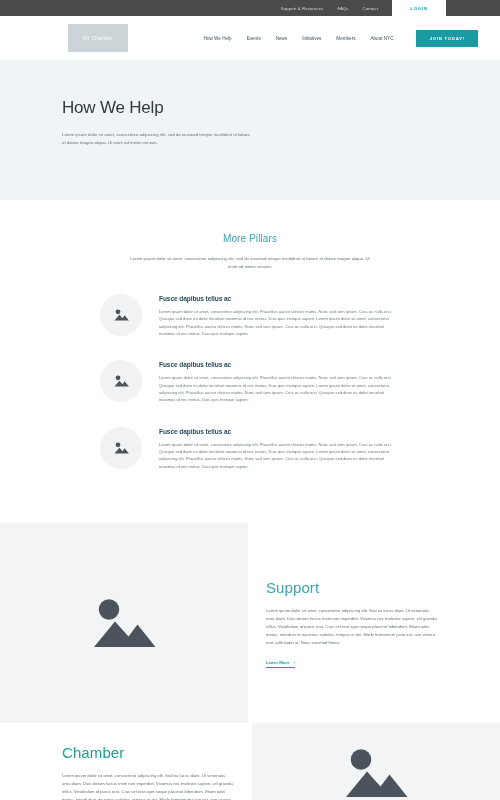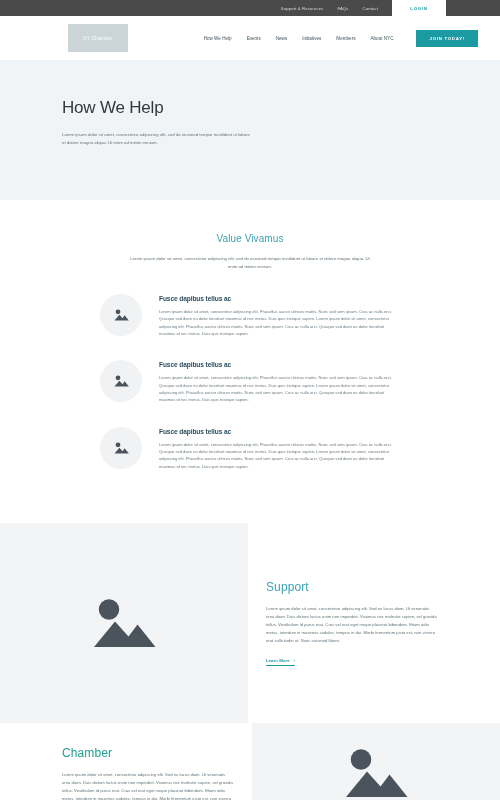--- a/index.html
+++ b/index.html
@@ -86,21 +86,21 @@
   .pillar-copy {
     margin-top:6px; font-size:4.1px; line-height:1.8; color:#6b7a82;
   }
 
   
   .split { display:flex; width:500px; }
   .split-panel {
     background:#f2f4f6; display:flex; align-items:center; justify-content:center;
   }
   .split-text { padding:0 62px 0 0; display:flex; flex-direction:column; justify-content:center; }
-  .split-heading { font-size:12px; font-weight:normal; letter-spacing:.1px; }
+  .split-heading { font-size:15px; font-weight:normal; letter-spacing:.1px; }
   .split-heading.support { color:#3ba3b4; }
   .split-heading.connect { color:#1f9e8e; }
   .split-copy { margin-top:11px; font-size:4.2px; line-height:1.9; color:#63737b; }
   .learn-more {
     margin-top:13px; align-self:flex-start;
     color:#1b9aa2; font-size:4.4px; font-weight:bold;
     text-decoration:none; border-bottom:1px solid #1b9aa2;
     padding-bottom:2px; display:inline-flex; align-items:center; gap:4px;
   }
   .learn-more .chev { font-size:4px; }
@@ -146,21 +146,21 @@
       <button class="join-btn">JOIN TODAY!</button>
     </div>
   </div>
 
   <div class="hero">
     <h1 class="hero-title">How We Help</h1>
     <p class="hero-copy">Lorem ipsum dolor sit amet, consectetur adipiscing elit, sed do eiusmod tempor incididunt ut labore et dolore magna aliqua. Ut enim ad minim veniam.</p>
   </div>
 
   <div class="pillars">
-    <h2 class="pillars-title">Value Vivamus</h2>
+    <h2 class="pillars-title">More Pillars</h2>
     <p class="pillars-copy">Lorem ipsum dolor sit amet, consectetur adipiscing elit, sed do eiusmod tempor incididunt ut labore et dolore magna aliqua. Ut enim ad minim veniam.</p>
 
     <div class="pillar-list">
 
       <div class="pillar">
         <div class="pillar-avatar">
           <svg class="img-glyph-sm" viewBox="0 0 24 20">
             <circle cx="7" cy="5.5" r="3.4" fill="#4b545c"></circle>
             <path d="M2 18 L9 9.5 L13.5 14.5 L16.5 10.5 L22.5 18 Z" fill="#4b545c"></path>
           </svg>

